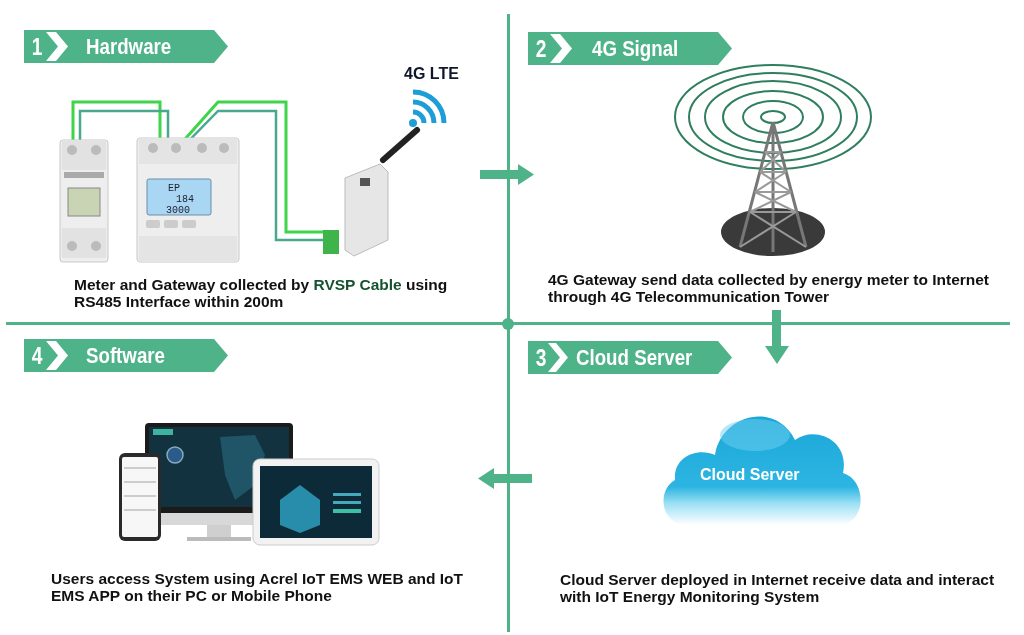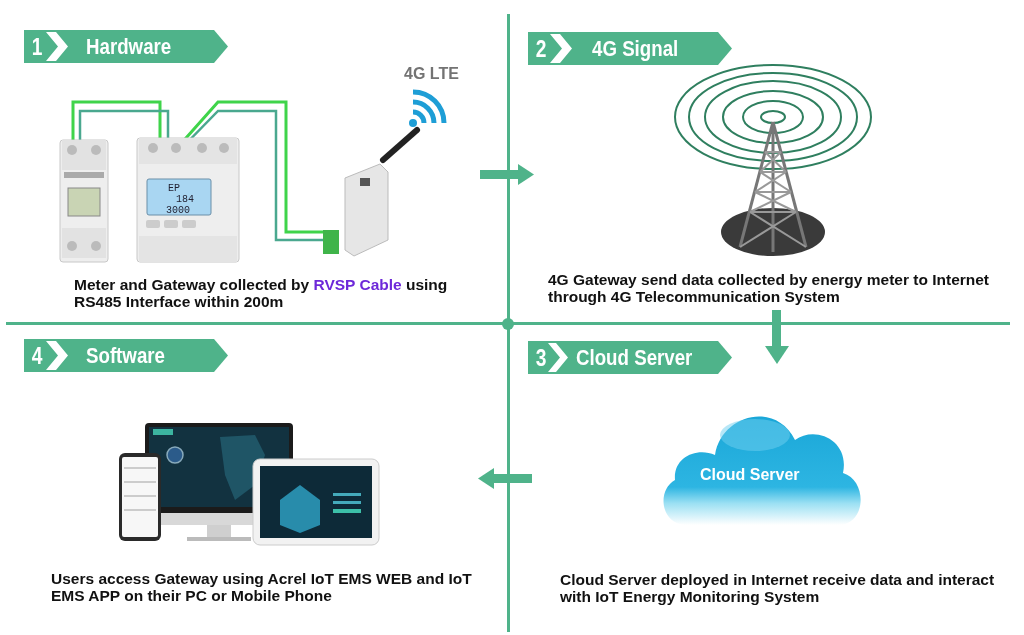--- a/index.html
+++ b/index.html
@@ -19,28 +19,28 @@
   .b1 { left: 24px; top: 30px; }
   .b1 .title { margin-left: 38px; }
   .b2 { left: 528px; top: 32px; }
   .b2 .title { margin-left: 40px; }
   .b4 { left: 24px; top: 339px; }
   .b4 .title { margin-left: 38px; }
   .b3 { left: 528px; top: 341px; }
   .b3 .title { margin-left: 24px; }
 
   .caption { position: absolute; font-weight: bold; font-size: 15.5px; line-height: 17px; color: #111; }
-  .caption .hl { color: #6d28d9; }
+  .caption .hl { color: #14532d; }
   .cap1 { left: 74px; top: 276px; width: 380px; }
   .cap2 { left: 548px; top: 271px; width: 460px; }
   .cap4 { left: 51px; top: 570px; width: 430px; }
   .cap3 { left: 560px; top: 571px; width: 440px; }
 
   .illus { position: absolute; }
-  .lte-label { position: absolute; left: 404px; top: 65px; color: #737373; font-weight: bold; font-size: 16px; }
+  .lte-label { position: absolute; left: 404px; top: 65px; color: #0f172a; font-weight: bold; font-size: 16px; }
 
   .cloud-text { position: absolute; left: 700px; top: 466px; color: #ffffff; font-weight: bold; font-size: 16px; }
 </style>
 </head>
 <body>
 
 <div class="divider divider-v"></div>
 <div class="divider divider-h"></div>
 <div class="junction"></div>
 
@@ -215,15 +215,15 @@
     <polygon points="165,85 185,70 205,85 205,110 185,118 165,110" fill="#2fa5c8" opacity="0.8"></polygon>
     <rect x="218" y="78" width="28" height="3" fill="#4ab"></rect>
     <rect x="218" y="86" width="28" height="3" fill="#4ab"></rect>
     <rect x="218" y="94" width="28" height="4" fill="#3cc0a8"></rect>
   </g>
 </svg>
 
 <div class="caption cap1">
   <span>Meter and Gateway collected by </span><span class="hl">RVSP Cable</span><span> using RS485 Interface within 200m</span>
 </div>
-<div class="caption cap2">4G Gateway send data collected by energy meter to Internet through 4G Telecommunication System</div>
-<div class="caption cap4">Users access Gateway using Acrel IoT EMS WEB and IoT EMS APP on their PC or Mobile Phone</div>
+<div class="caption cap2">4G Gateway send data collected by energy meter to Internet through 4G Telecommunication Tower</div>
+<div class="caption cap4">Users access System using Acrel IoT EMS WEB and IoT EMS APP on their PC or Mobile Phone</div>
 <div class="caption cap3">Cloud Server deployed in Internet receive data and interact with IoT Energy Monitoring System</div>
 
 </body></html>

